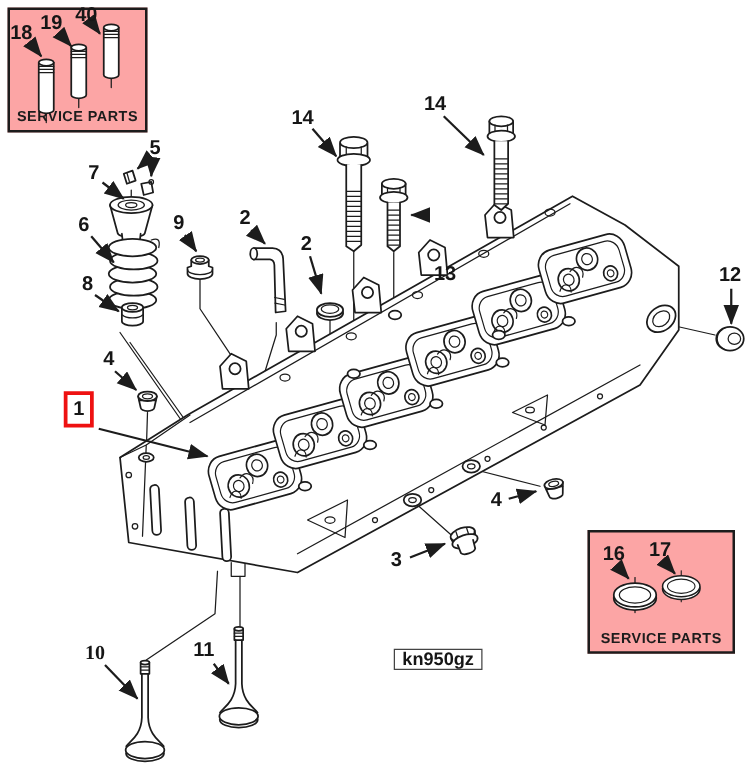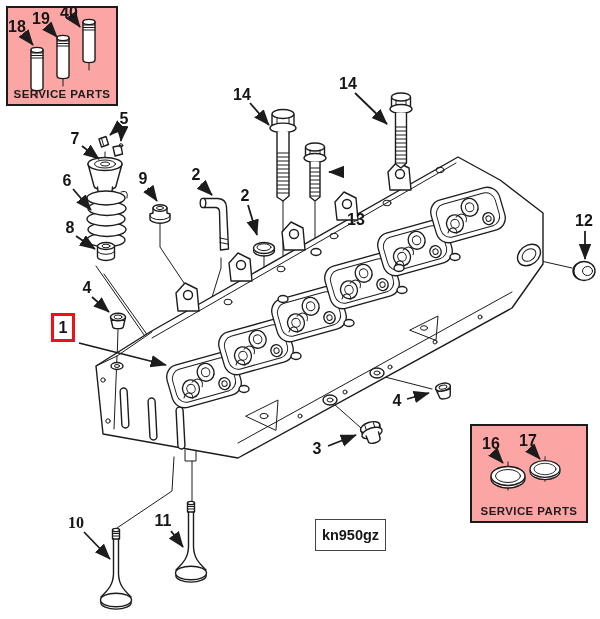--- a/index.html
+++ b/index.html
@@ -24,21 +24,21 @@
     font-weight:bold; font-size:16px; color:#161616; white-space:nowrap;
     line-height:1;
   }
   #c1box {
     position:absolute; left:51px; top:313px; width:24px; height:29px;
     border:3.5px solid #ee1111; box-sizing:border-box; background:#fff;
     display:flex; align-items:center; justify-content:center;
   }
   #c1box .callout { position:static; transform:none; }
   #codebox {
-    position:absolute; left:315px; top:519px; width:71px; height:32px;
+    position:absolute; left:315px; top:519px; width:71px; height:17px;
     border:1.6px solid #444; box-sizing:border-box; background:#fff;
     display:flex; align-items:center; justify-content:center;
     font-weight:bold; font-size:14.5px; color:#161616;
   }
 </style>
 </head>
 <body>
 
 <div id="stage">
 

